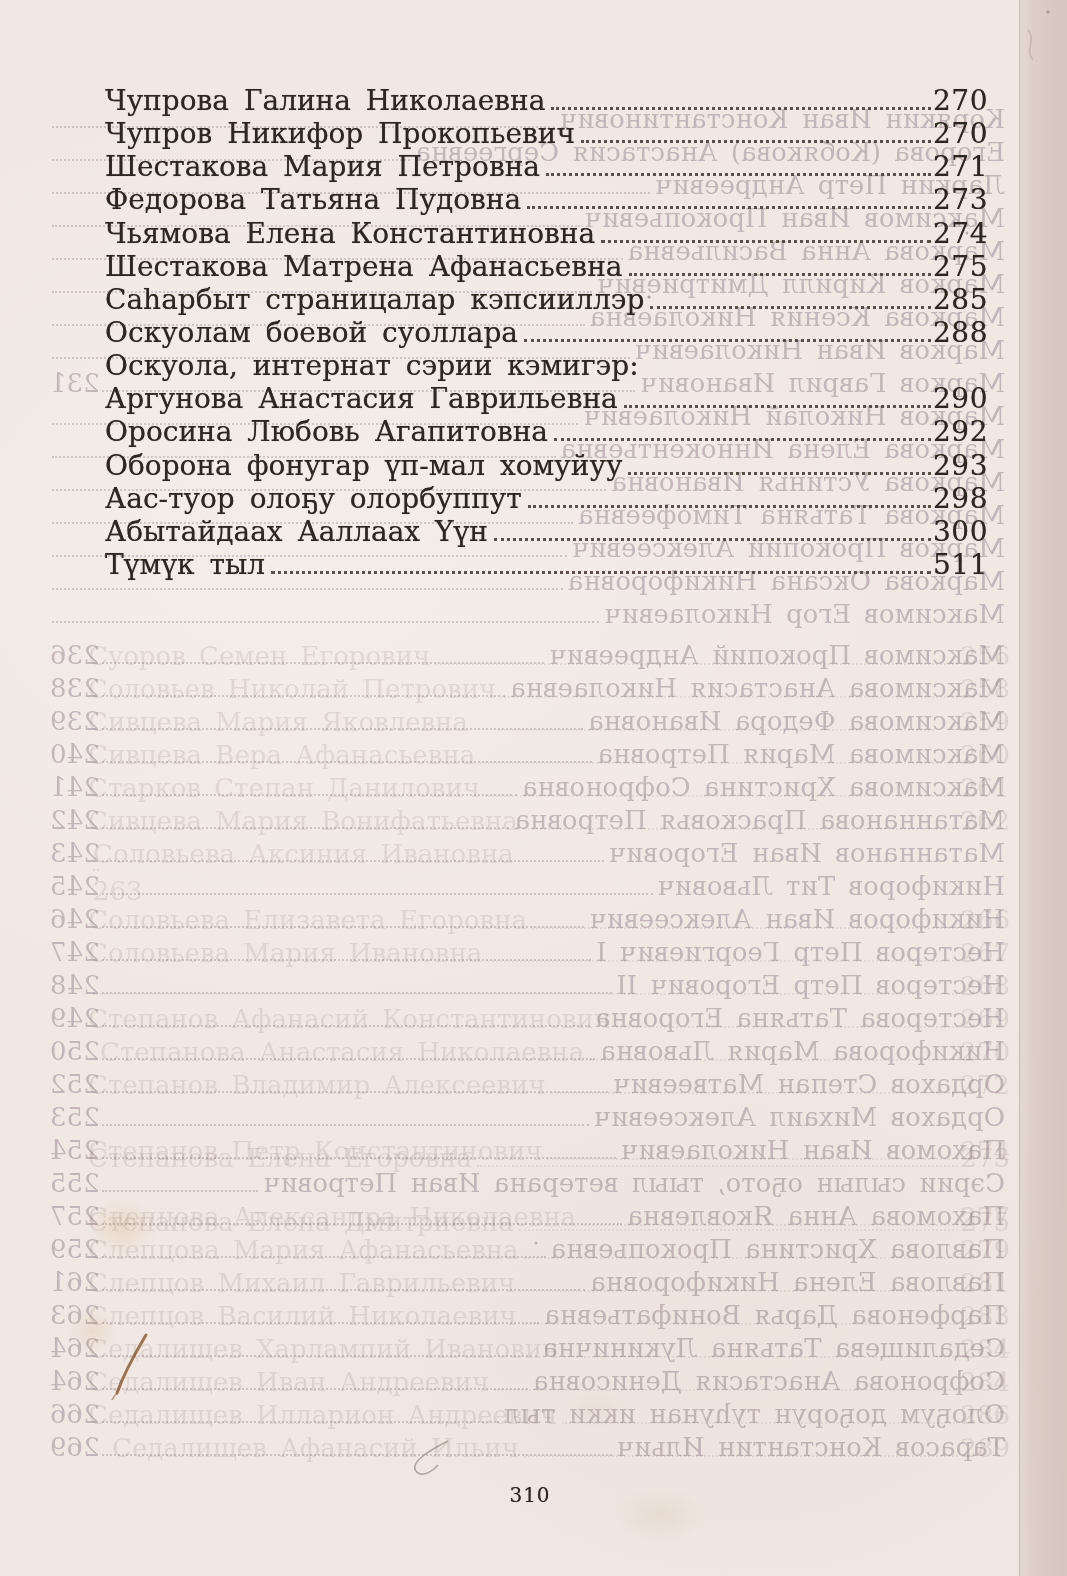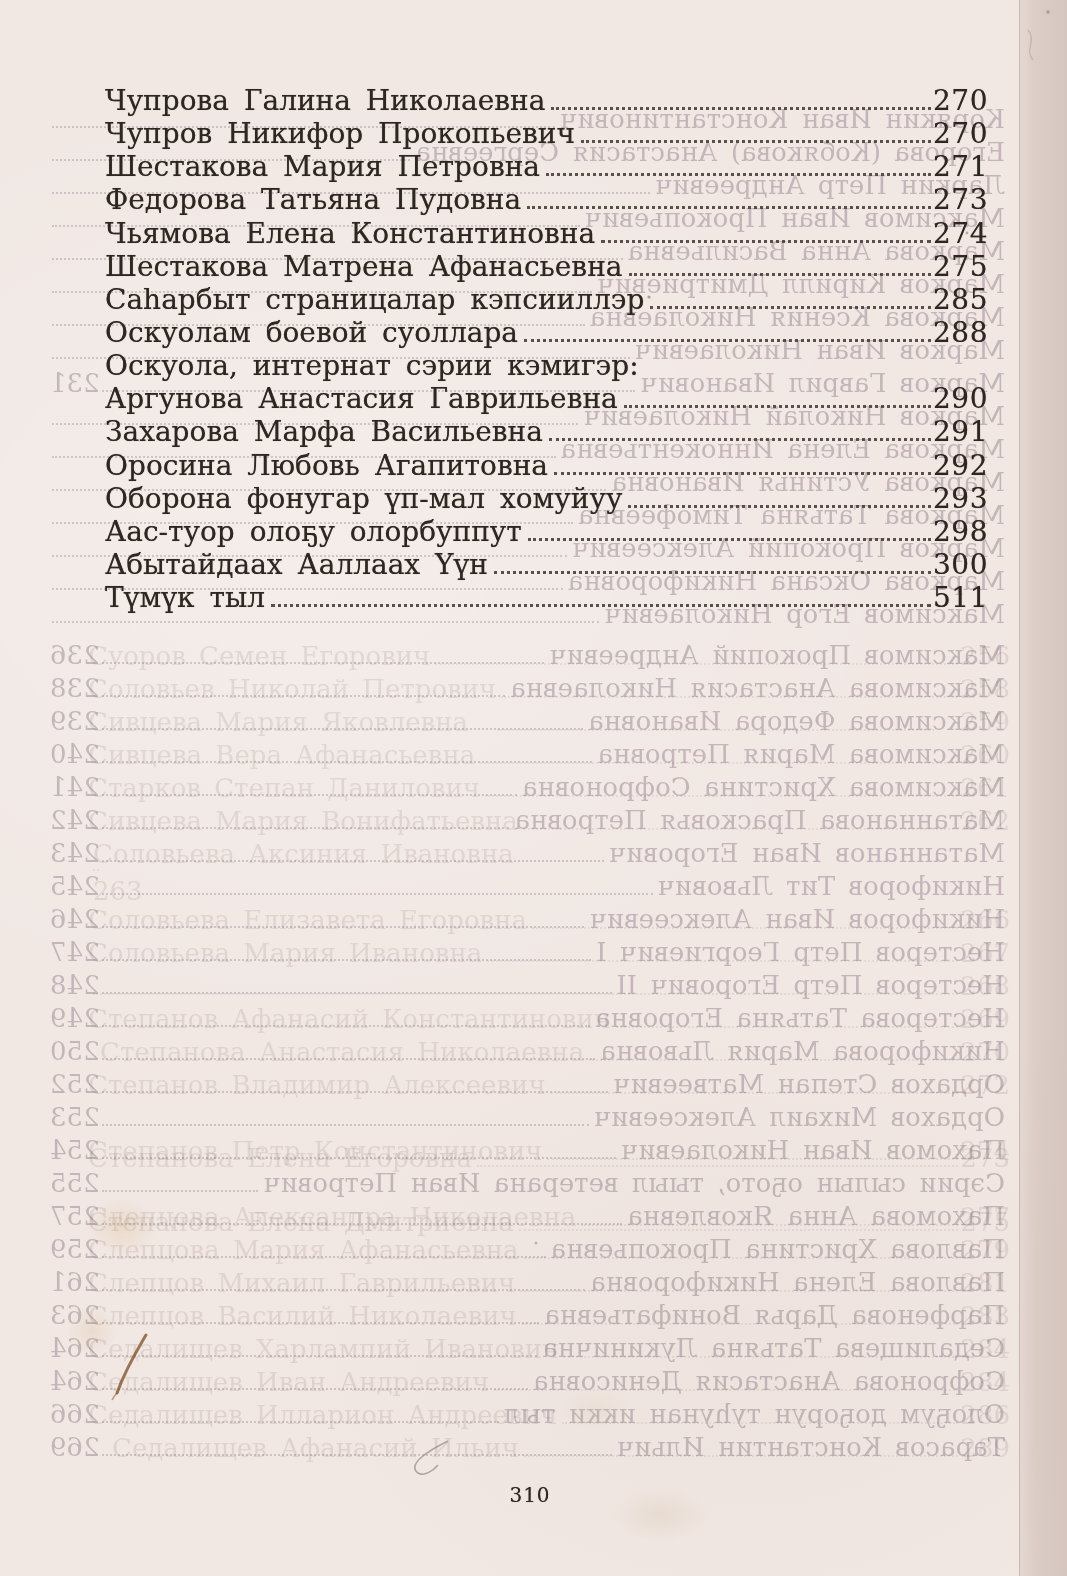--- a/index.html
+++ b/index.html
@@ -513,25 +513,20 @@
         <span class="t">Оскуола, интернат сэрии кэмигэр:</span>
 
       </div>
 
       <div class="row">
         <span class="t">Аргунова Анастасия Гаврильевна</span>
         <span class="lead"></span>
         <span class="n">290</span>
       </div>
 
-      <div class="row">
-        <span class="t">Захарова Марфа Васильевна</span>
-        <span class="lead"></span>
-        <span class="n">291</span>
-      </div>
 
       <div class="row">
         <span class="t">Оросина Любовь Агапитовна</span>
         <span class="lead"></span>
         <span class="n">292</span>
       </div>
 
       <div class="row">
         <span class="t">Оборона фонугар үп-мал хомуйуу</span>
         <span class="lead"></span>

